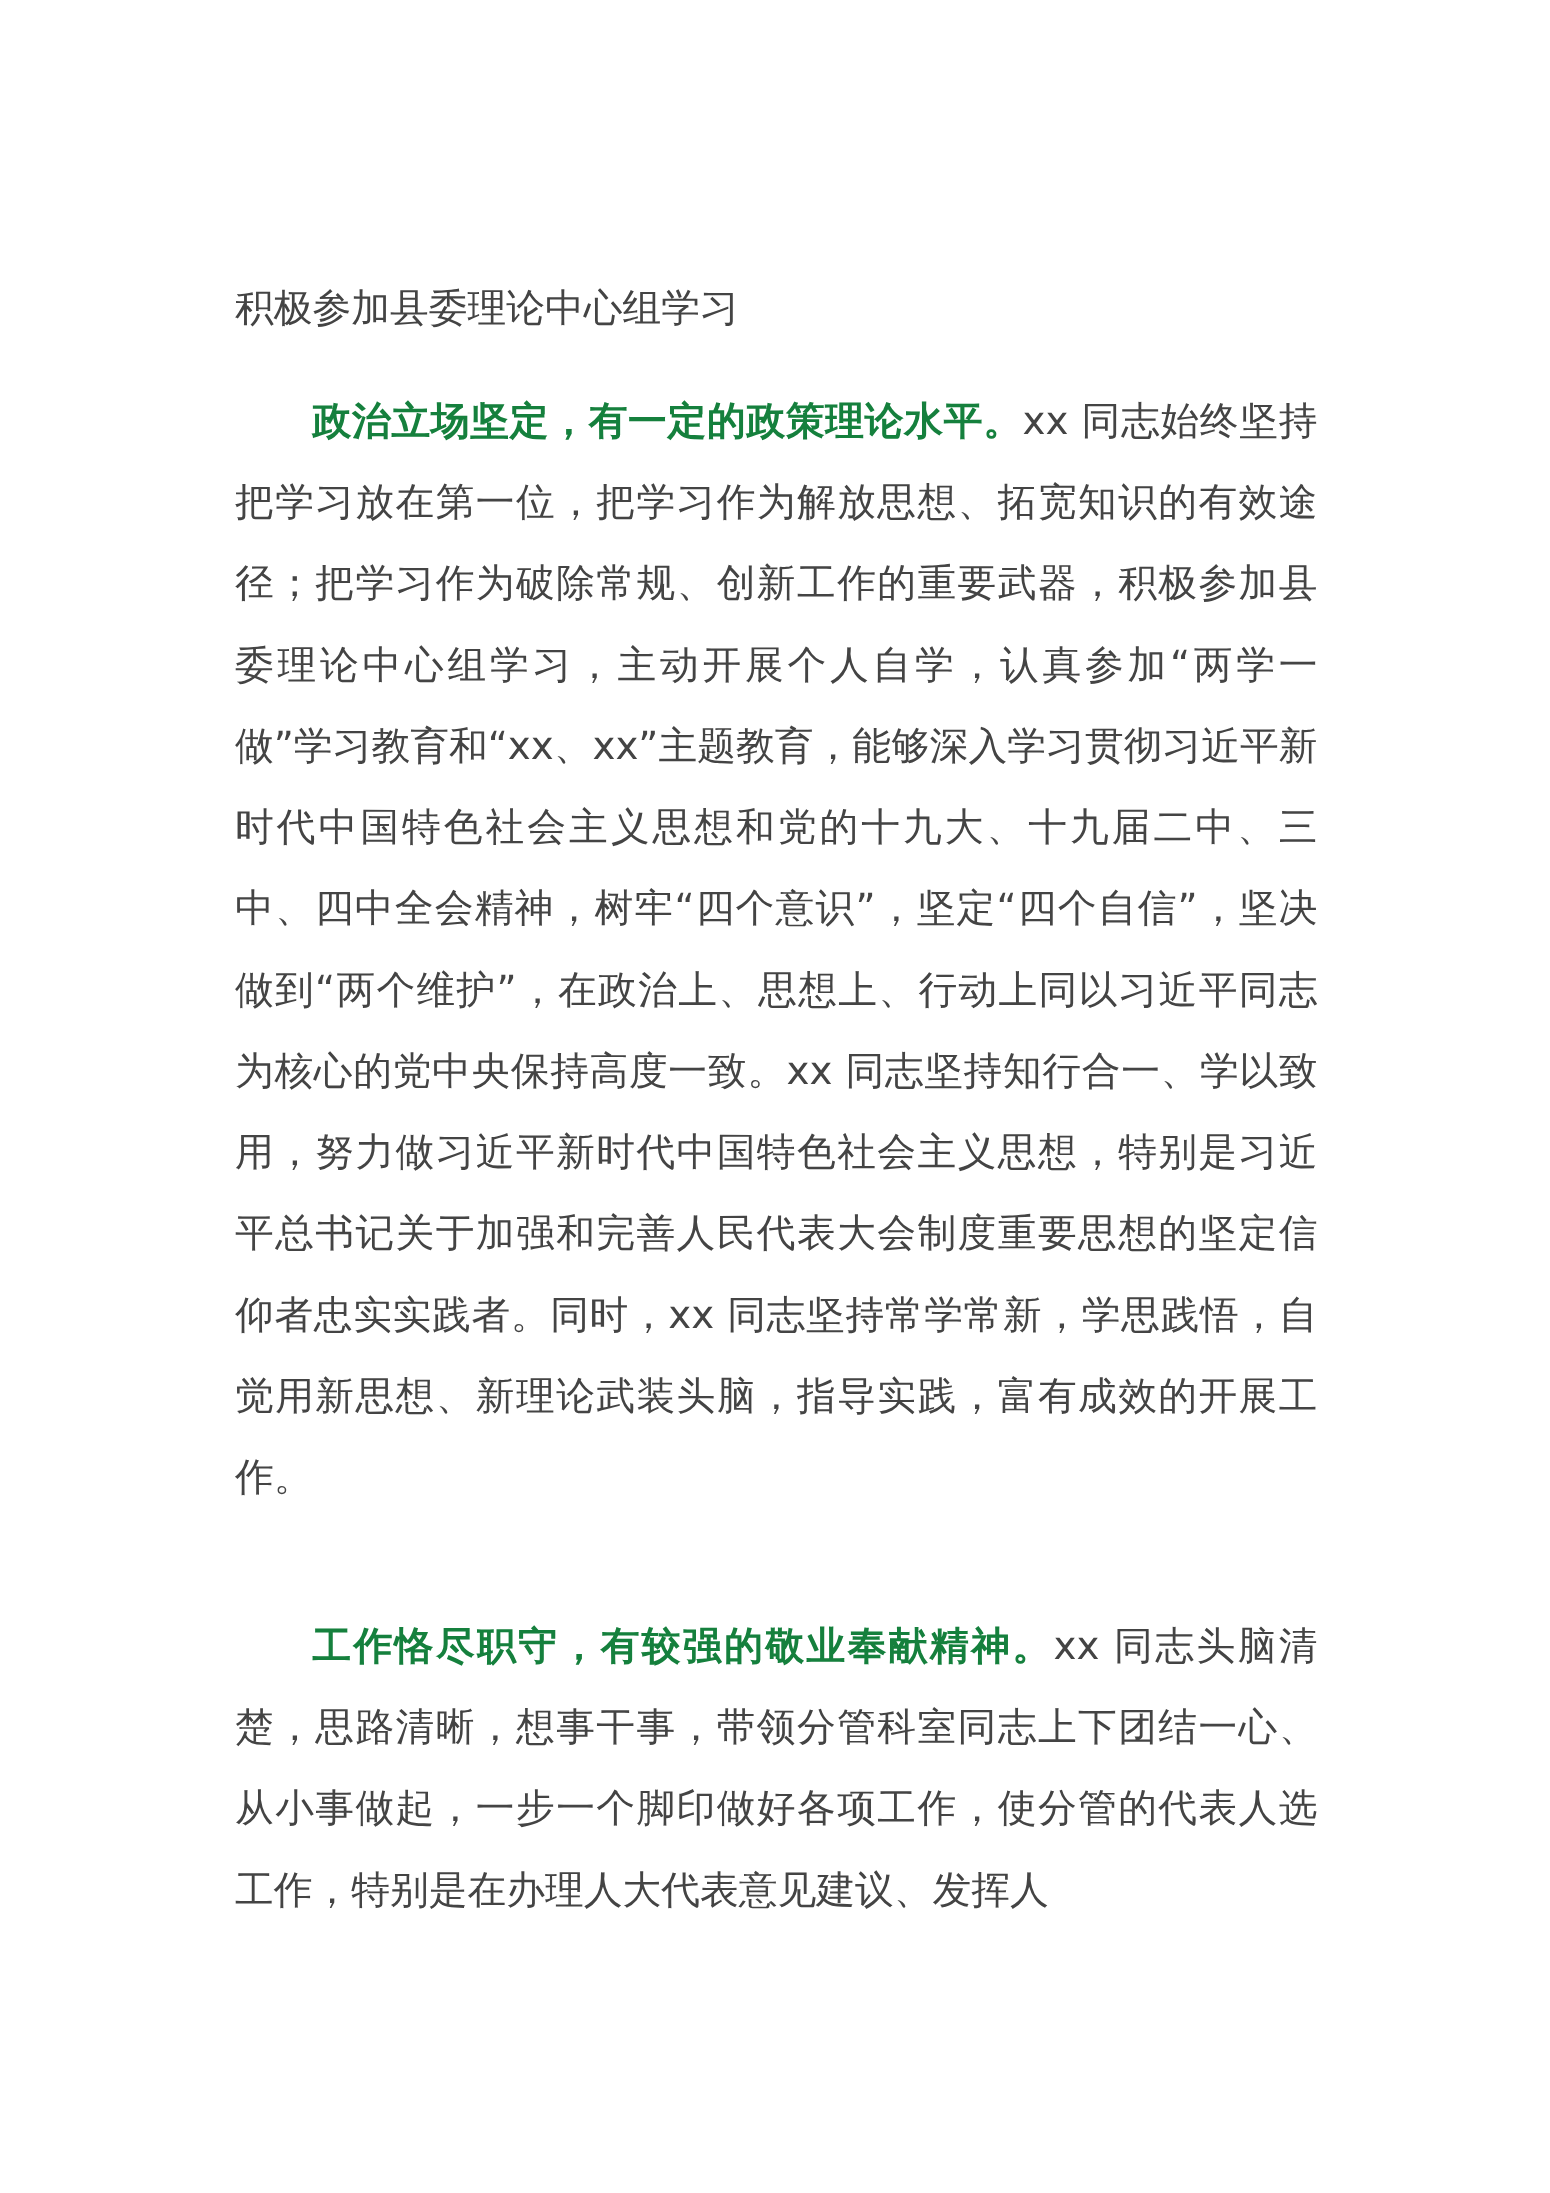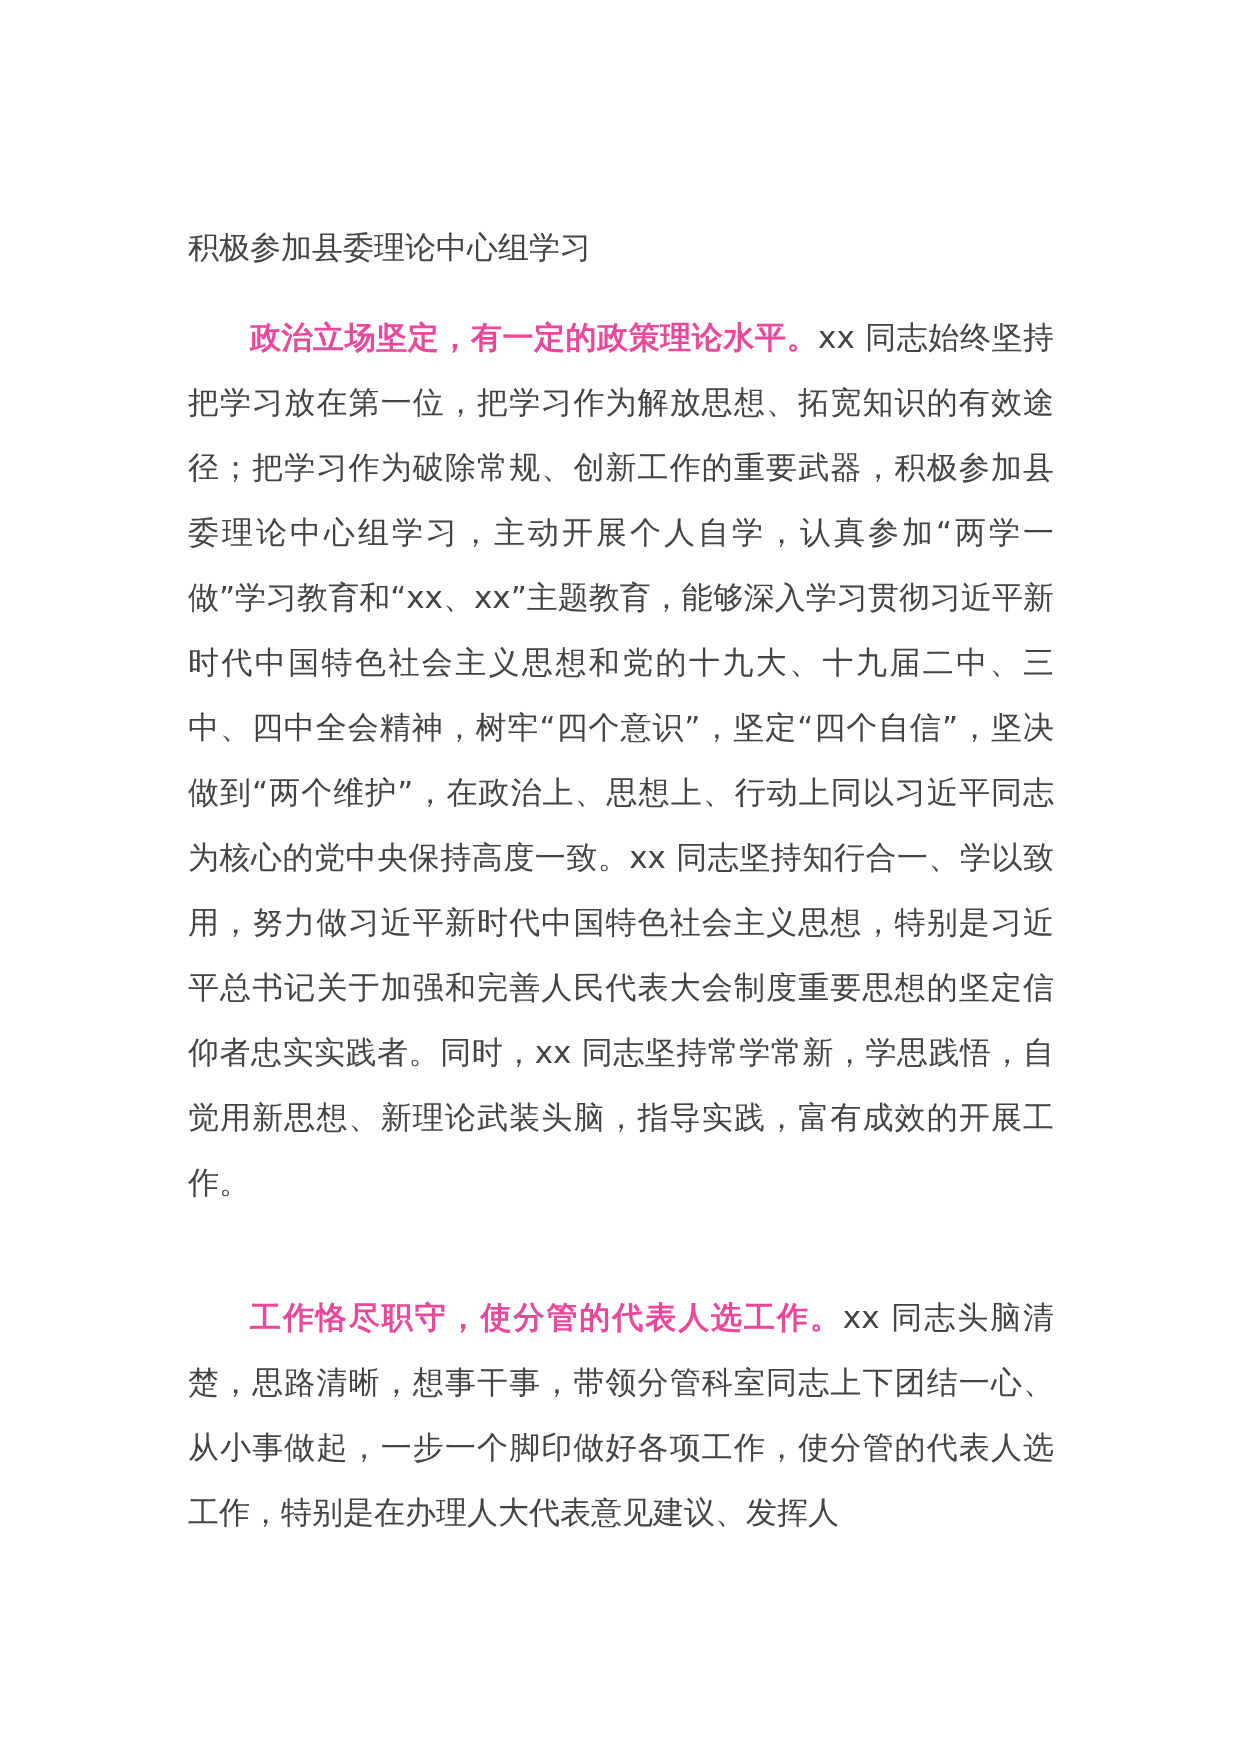--- a/index.html
+++ b/index.html
@@ -42,25 +42,25 @@
       text-indent: 2em;
       text-align: justify;
       text-align-last: left;
       word-break: break-all;
       color: #444444;
     }
     .para-1 { top: 305px; }
     .para-2 { top: 1285px; }
     .para .lead {
       font-weight: bold;
-      color: #ec4899;
+      color: #15803d;
     }
   </style>
 </head>
 <body>
 
 <div class="page">
   <h1 class="doc-title">积极参加县委理论中心组学习</h1>
 
   <p class="para para-1"><span class="lead">政治立场坚定，有一定的政策理论水平。</span><span>xx 同志始终坚持把学习放在第一位，把学习作为解放思想、拓宽知识的有效途径；把学习作为破除常规、创新工作的重要武器，积极参加县委理论中心组学习，主动开展个人自学，认真参加“两学一做”学习教育和“xx、xx”主题教育，能够深入学习贯彻习近平新时代中国特色社会主义思想和党的十九大、十九届二中、三中、四中全会精神，树牢“四个意识”，坚定“四个自信”，坚决做到“两个维护”，在政治上、思想上、行动上同以习近平同志为核心的党中央保持高度一致。xx 同志坚持知行合一、学以致用，努力做习近平新时代中国特色社会主义思想，特别是习近平总书记关于加强和完善人民代表大会制度重要思想的坚定信仰者忠实实践者。同时，xx 同志坚持常学常新，学思践悟，自觉用新思想、新理论武装头脑，指导实践，富有成效的开展工作。</span></p>
 
-  <p class="para para-2"><span class="lead">工作恪尽职守，使分管的代表人选工作。</span><span>xx 同志头脑清楚，思路清晰，想事干事，带领分管科室同志上下团结一心、从小事做起，一步一个脚印做好各项工作，使分管的代表人选工作，特别是在办理人大代表意见建议、发挥人</span></p>
+  <p class="para para-2"><span class="lead">工作恪尽职守，有较强的敬业奉献精神。</span><span>xx 同志头脑清楚，思路清晰，想事干事，带领分管科室同志上下团结一心、从小事做起，一步一个脚印做好各项工作，使分管的代表人选工作，特别是在办理人大代表意见建议、发挥人</span></p>
 </div>
 
 </body></html>

